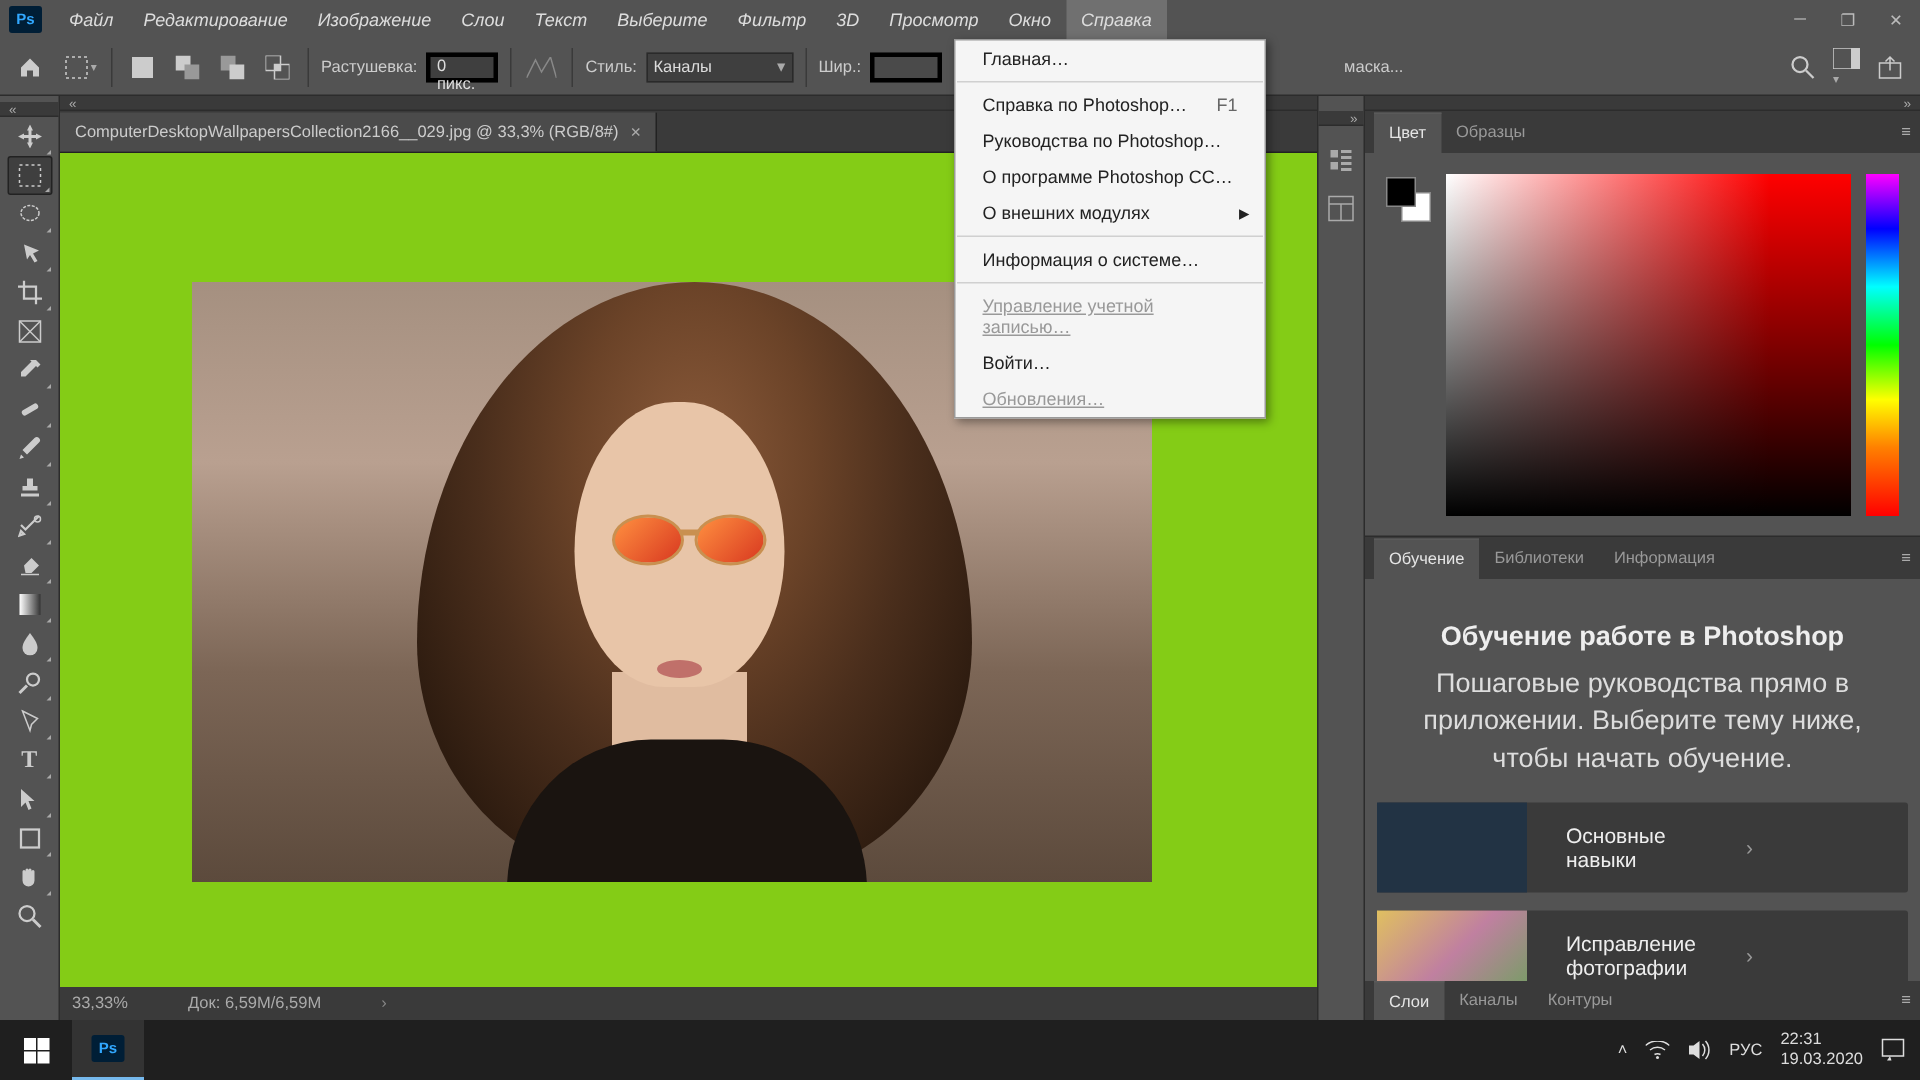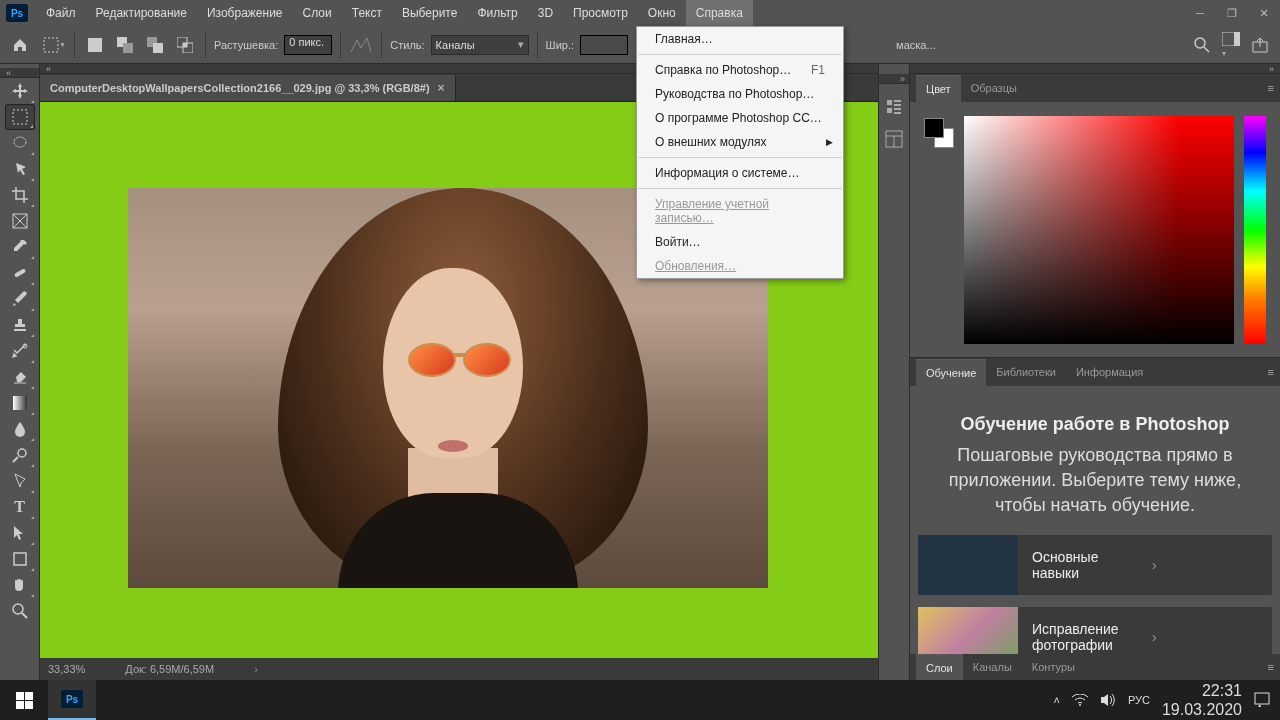--- a/index.html
+++ b/index.html
@@ -1,38 +1,38 @@
 <!DOCTYPE html>
 <html><head>
 <meta charset="utf-8">
 <style>
 * { margin:0; padding:0; box-sizing:border-box; font-family:"Segoe UI",Tahoma,sans-serif; user-select:none; }
 body { width:1280px; height:720px; background:#323232; overflow:hidden; position:relative; }
 .menubar { height:26px; background:#535353; display:flex; align-items:center; color:#ddd; font-size:12px; }
 .ps-logo { width:22px; height:18px; margin:0 8px 0 6px; background:#001e36; color:#31a8ff; font-size:10px; font-weight:bold; display:flex; align-items:center; justify-content:center; border-radius:2px; }
-.menu-item { padding:0 10px; height:26px; display:flex; align-items:center; cursor:default; }
+.menu-item { padding:0 10px; height:26px; display:flex; align-items:center; cursor:default;font-style:italic; }
 .menu-item.active { background:#707070; }
 .win-controls { margin-left:auto; display:flex; }
 .win-btn { width:32px; height:26px; display:flex; align-items:center; justify-content:center; color:#bbb; font-size:11px; }
 .options-bar { height:38px; background:#535353; border-bottom:1px solid #2c2c2c; display:flex; align-items:center; color:#ccc; font-size:11px; padding:0 6px; }
 .opt-grp { display:flex; align-items:center; gap:6px; padding:0 8px; border-right:1px solid #3a3a3a; height:26px; }
 .opt-btn { width:24px; height:24px; display:flex; align-items:center; justify-content:center; border-radius:2px; }
 .opt-btn.home { width:28px; }
 .opt-label { color:#ccc; }
-.opt-input { width:48px; height:20px; background:#3f3f3f; border:1px solid #000000; color:#ddd; font-size:11px; padding:0 4px; }
+.opt-input { width:48px; height:20px; background:#3f3f3f; border:3px solid #000000; color:#ddd; font-size:11px; padding:0 4px; }
 .opt-select { width:98px; height:20px; background:#3f3f3f; border:1px solid #2a2a2a; color:#ddd; font-size:11px; padding:0 4px; display:flex; align-items:center; position:relative; }
 .opt-select::after { content:"▾"; position:absolute; right:4px; color:#aaa; }
 .opt-right { margin-left:auto; display:flex; align-items:center; gap:12px; padding-right:6px; }
 .workspace { position:absolute; top:64px; bottom:40px; left:0; right:0; display:flex; }
 .toolbox { width:40px; background:#535353; border-right:1px solid #2c2c2c; display:flex; flex-direction:column; align-items:center; padding-top:4px; }
 .tool { width:30px; height:26px; display:flex; align-items:center; justify-content:center; color:#ccc; font-size:14px; border-radius:2px; margin-bottom:0; position:relative; }
 .tool.active { background:#3f3f3f; border:1px solid #222; }
 .tool .corner { position:absolute; bottom:1px; right:1px; width:0; height:0; border-right:3px solid #aaa; border-top:3px solid transparent; }
 .tabstrip { height:28px; background:#3a3a3a; border-bottom:1px solid #222; display:flex; align-items:center; color:#ccc; font-size:11px; }
-.doc-tab { height:26px; padding:0 10px; border-right:1px solid #222; background:#4b4b4b; display:flex; align-items:center; gap:8px;font-weight:bold; }
+.doc-tab { height:26px; padding:0 10px; border-right:1px solid #222; background:#4b4b4b; display:flex; align-items:center; gap:8px; }
 .doc-tab .close-x { color:#aaa; font-size:12px; }
 .canvas-wrap { flex:1; background:#84cc16; position:relative; }
 .canvas-img { position:absolute; left:88px; top:86px; width:640px; height:400px; background:linear-gradient(180deg,#a59080 0%,#b9a090 30%,#7c6656 65%,#5c4a3c 100%); overflow:hidden; }
 .hair { position:absolute; left:150px; top:0; width:370px; height:400px; background:radial-gradient(ellipse at 50% 30%,#8a5a3a 0%,#6b4328 30%,#4a2e1c 55%,#2e1c10 80%); border-radius:50% 50% 40% 40%/60% 60% 40% 40%; }
 .face { position:absolute; left:255px; top:80px; width:140px; height:190px; background:#e8c5a8; border-radius:50% 50% 45% 45%/55% 55% 50% 50%; }
 .glass { position:absolute; top:155px; width:48px; height:34px; background:linear-gradient(135deg,#ff9040,#d83820); border-radius:50%; border:2px solid #c99050; }
 .glass.l { left:280px; } .glass.r { left:335px; }
 .bridge { position:absolute; top:165px; left:326px; width:12px; height:4px; background:#c99050; }
 .lips { position:absolute; left:310px; top:252px; width:30px; height:12px; background:#c0706a; border-radius:50%; }
 .neck { position:absolute; left:280px; top:260px; width:90px; height:60px; background:#e0bca0; }
@@ -50,40 +50,40 @@
 .fgbg .fg { position:absolute; left:0; top:0; width:20px; height:20px; background:#000; border:1px solid #888; }
 .fgbg .bg { position:absolute; right:0; bottom:0; width:20px; height:20px; background:#fff; border:1px solid #888; }
 .color-field { flex:1; height:228px; background:
   linear-gradient(to top, #000, rgba(0,0,0,0)),
   linear-gradient(to right, #fff, #ff0000 80%, #f00); position:relative; }
 .hue-strip { width:22px; height:228px; background:linear-gradient(to bottom,#ff00ff,#0000ff 16%,#00ffff 33%,#00ff00 50%,#ffff00 66%,#ff8000 80%,#ff0000 100%); }
 .learn-panel { flex:1; background:#535353; padding:0; position:relative; overflow:hidden; }
 .learn-inner { padding:18px 24px 0; text-align:center; }
 .learn-title { font-size:18px; font-weight:600; margin:10px 0 8px; color:#eee; }
 .learn-sub { font-size:18px; color:#ddd; line-height:1.4; margin-bottom:16px; }
-.learn-card { margin:0 8px 12px; height:60px; background:#3a3a3a; border-radius:2px; display:flex; align-items:center; gap:14px; padding-right:14px;justify-content:space-between; }
+.learn-card { margin:0 8px 12px; height:60px; background:#3a3a3a; border-radius:2px; display:flex; align-items:center; gap:26px; padding-right:14px;justify-content:space-between; }
 .learn-thumb { width:100px; height:60px; background:#223344; }
 .learn-thumb.ph2 { background:linear-gradient(135deg,#e0c060,#c080a0,#70a060); }
 .learn-card span { flex:1; font-size:14px; color:#eee; text-align:left; }
 .learn-card .chev { color:#999; font-size:14px; }
 .layers-tabs { position:absolute; bottom:0; left:0; right:0; height:26px; }
 .dropdown { position:absolute; left:636px; top:26px; width:208px; background:#f5f5f5; border:1px solid #9a9a9a; box-shadow:2px 2px 6px rgba(0,0,0,0.4); color:#222; font-size:12px; z-index:100; }
 .dd-item { padding:5px 18px; display:flex; align-items:center; position:relative; }
 .dd-item.disabled { color:#999;text-decoration:underline; }
 .dd-sep { height:1px; background:#d0d0d0; margin:3px 1px; }
 .dd-sc { position:absolute; right:18px; color:#666; }
 .dd-arrow { position:absolute; right:10px; font-size:9px; }
 .taskbar { position:absolute; bottom:0; left:0; right:0; height:40px; background:#1f1f1f; display:flex; align-items:center; color:#ddd; font-size:11px; }
 .tb-start { width:48px; height:40px; display:flex; align-items:center; justify-content:center; }
 .win-grid { display:grid; grid-template-columns:8px 8px; grid-template-rows:8px 8px; gap:1px; }
 .win-grid div { background:#fff; }
 .tb-app { width:48px; height:40px; display:flex; align-items:center; justify-content:center; border-bottom:2px solid #76b9ed; background:#333; }
 .tb-app .ps-logo { margin:0; }
 .tb-tray { margin-left:auto; display:flex; align-items:center; gap:12px; padding-right:10px; }
-.tb-clock { text-align:right; line-height:1.2; font-size:16px; }
+.tb-clock { text-align:left; line-height:1.2; font-size:11px; }
 .collapse-ar { height:10px; font-size:9px; color:#aaa; text-align:left; padding-left:6px; background:#3a3a3a; border-bottom:1px solid #2c2c2c; }
 svg { display:block; }
 </style>
 </head>
 <body>
 
 <div class="menubar">
   <div class="ps-logo">Ps</div>
   <div class="menu-item">Файл</div>
   <div class="menu-item">Редактирование</div>

